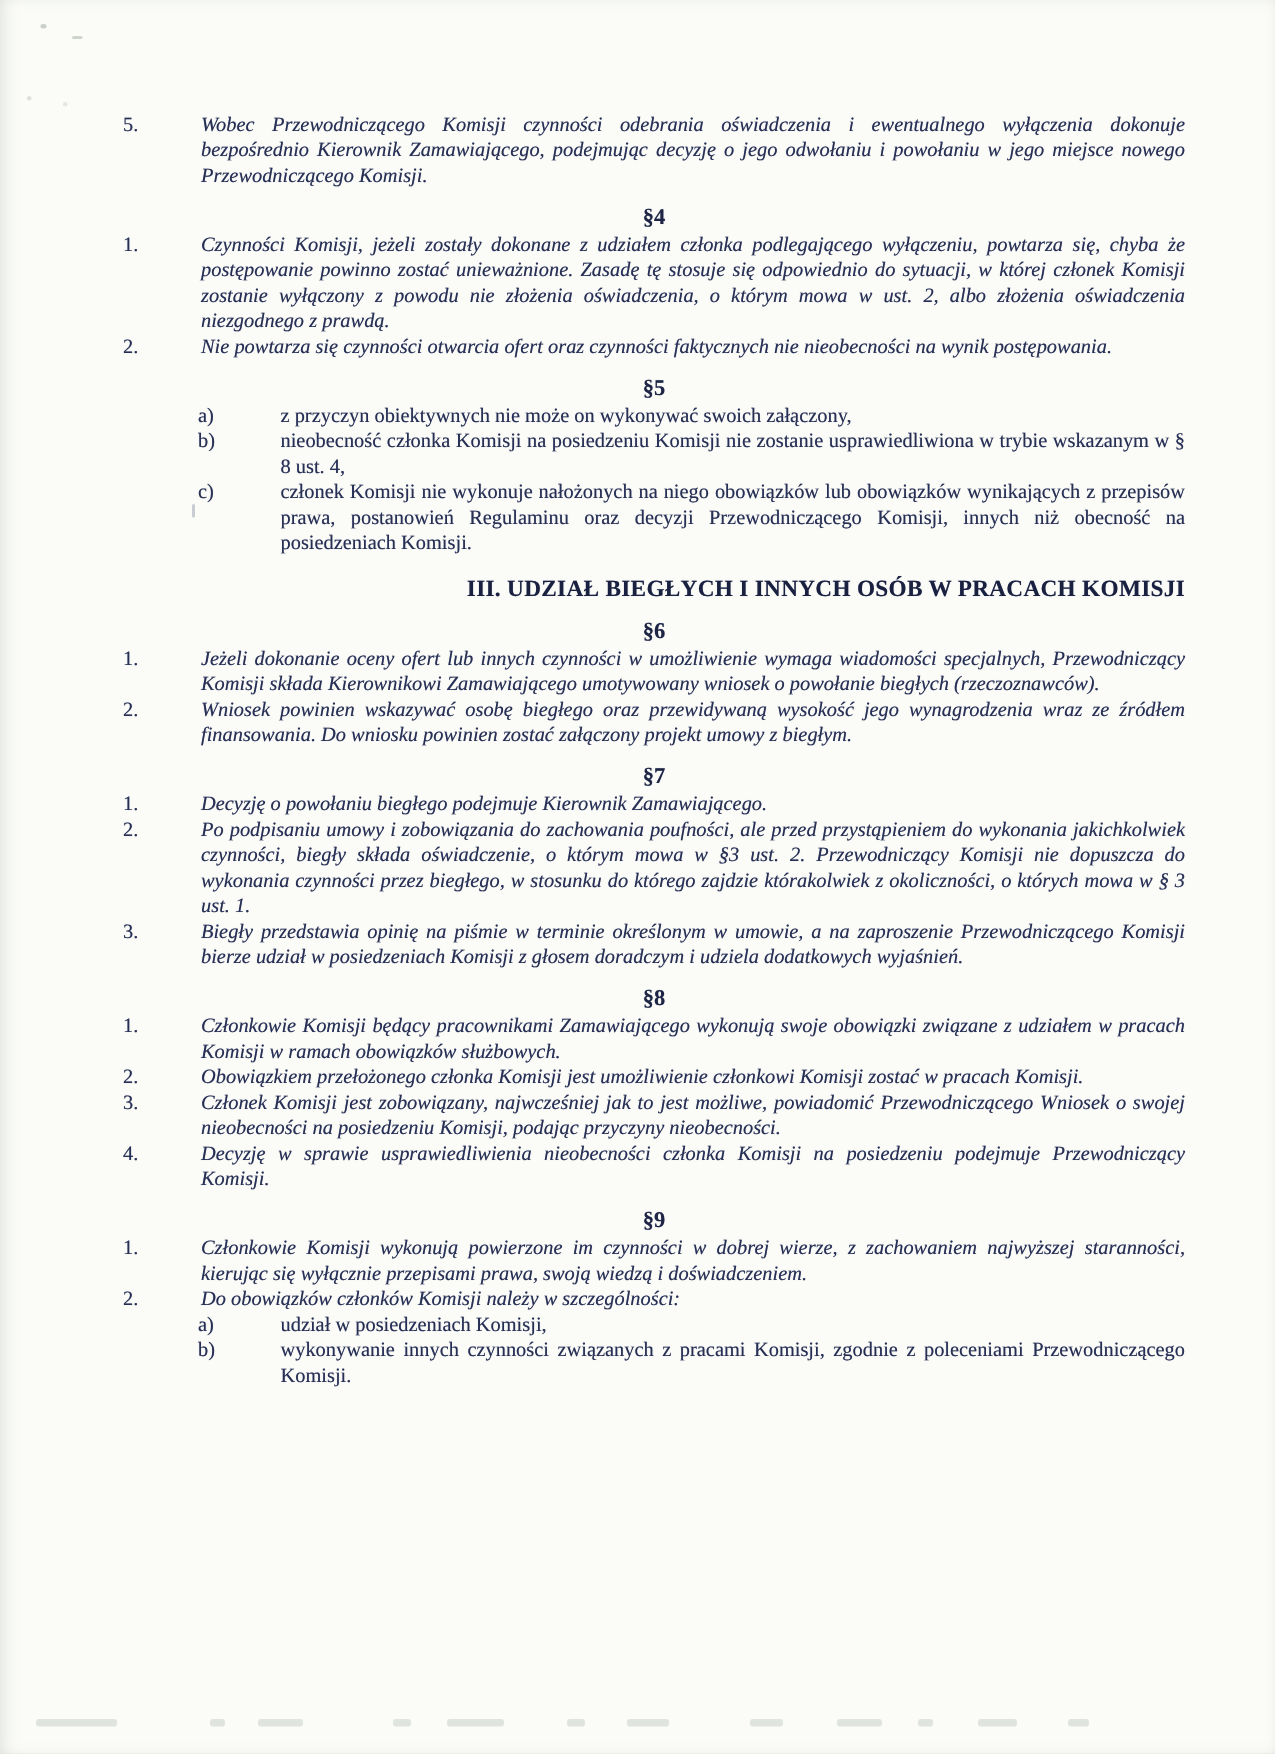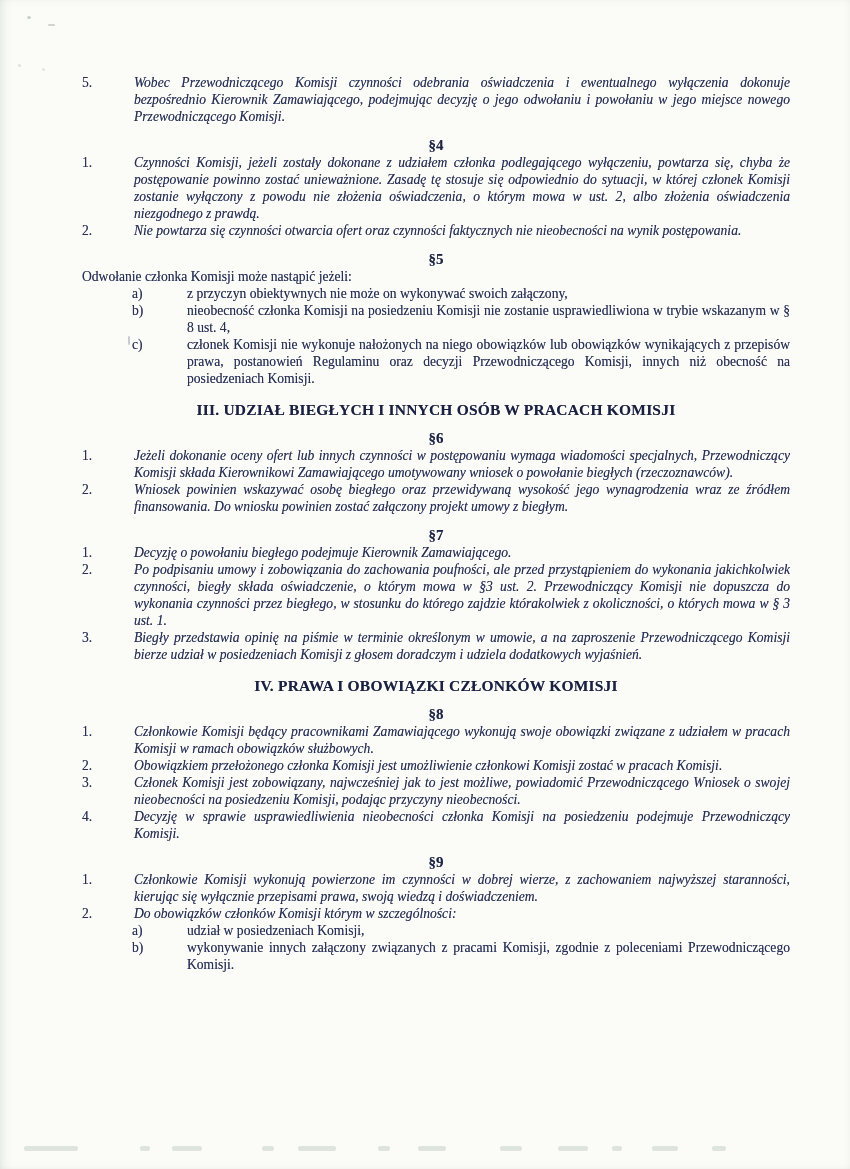--- a/index.html
+++ b/index.html
@@ -31,21 +31,21 @@
   .subitem .txt{flex:1;text-align:justify;}
   .plainline{margin:0;}
   .sheading{
     text-align:center;
     font-weight:bold;
     font-size:15px;
     color:#1d2444;
     margin-top:12px;
   }
   .section-title{
-    text-align:center;
+    text-align:right;
     font-weight:bold;
     font-size:15.5px;
     letter-spacing:.2px;
     color:#1a2040;
     margin-top:14px;
   }
   
   .artifact{position:absolute;background:#9aa39a;border-radius:50%;}
   .a1{left:27px;top:16px;width:4px;height:3px;opacity:.5;}
   .a2{left:48px;top:24px;width:7px;height:2px;border-radius:1px;opacity:.45;}
@@ -79,41 +79,40 @@
       <span class="num">1.</span>
       <span class="txt">Czynności Komisji, jeżeli zostały dokonane z udziałem członka podlegającego wyłączeniu, powtarza się, chyba że postępowanie powinno zostać unieważnione. Zasadę tę stosuje się odpowiednio do sytuacji, w której członek Komisji zostanie wyłączony z powodu nie złożenia oświadczenia, o którym mowa w ust. 2, albo złożenia oświadczenia niezgodnego z prawdą.</span>
     </div>
     <div class="item">
       <span class="num">2.</span>
       <span class="txt">Nie powtarza się czynności otwarcia ofert oraz czynności faktycznych nie nieobecności na wynik postępowania.</span>
     </div>
 
     <div class="sheading">§5</div>
 
-    <div class="plainline">Odwołanie członka Komisji może nastąpić jeżeli:</div>
     <div class="subitem">
       <span class="num">a)</span>
       <span class="txt">z przyczyn obiektywnych nie może on wykonywać swoich załączony,</span>
     </div>
     <div class="subitem">
       <span class="num">b)</span>
       <span class="txt">nieobecność członka Komisji na posiedzeniu Komisji nie zostanie usprawiedliwiona w trybie wskazanym w § 8 ust. 4,</span>
     </div>
     <div class="subitem">
       <span class="num">c)</span>
       <span class="txt">członek Komisji nie wykonuje nałożonych na niego obowiązków lub obowiązków wynikających z przepisów prawa, postanowień Regulaminu oraz decyzji Przewodniczącego Komisji, innych niż obecność na posiedzeniach Komisji.</span>
     </div>
 
     <div class="section-title">III. UDZIAŁ BIEGŁYCH I INNYCH OSÓB W PRACACH KOMISJI</div>
 
     <div class="sheading">§6</div>
 
     <div class="item">
       <span class="num">1.</span>
-      <span class="txt">Jeżeli dokonanie oceny ofert lub innych czynności w postępowaniu wymaga wiadomości specjalnych, Przewodniczący Komisji składa Kierownikowi Zamawiającego umotywowany wniosek o powołanie biegłych (rzeczoznawców).</span>
+      <span class="txt">Jeżeli dokonanie oceny ofert lub innych czynności w umożliwienie wymaga wiadomości specjalnych, Przewodniczący Komisji składa Kierownikowi Zamawiającego umotywowany wniosek o powołanie biegłych (rzeczoznawców).</span>
     </div>
     <div class="item">
       <span class="num">2.</span>
       <span class="txt">Wniosek powinien wskazywać osobę biegłego oraz przewidywaną wysokość jego wynagrodzenia wraz ze źródłem finansowania. Do wniosku powinien zostać załączony projekt umowy z biegłym.</span>
     </div>
 
     <div class="sheading">§7</div>
 
     <div class="item">
       <span class="num">1.</span>
@@ -121,21 +120,20 @@
     </div>
     <div class="item">
       <span class="num">2.</span>
       <span class="txt">Po podpisaniu umowy i zobowiązania do zachowania poufności, ale przed przystąpieniem do wykonania jakichkolwiek czynności, biegły składa oświadczenie, o którym mowa w §3 ust. 2. Przewodniczący Komisji nie dopuszcza do wykonania czynności przez biegłego, w stosunku do którego zajdzie którakolwiek z okoliczności, o których mowa w § 3 ust. 1.</span>
     </div>
     <div class="item">
       <span class="num">3.</span>
       <span class="txt">Biegły przedstawia opinię na piśmie w terminie określonym w umowie, a na zaproszenie Przewodniczącego Komisji bierze udział w posiedzeniach Komisji z głosem doradczym i udziela dodatkowych wyjaśnień.</span>
     </div>
 
-    <div class="section-title">IV. PRAWA I OBOWIĄZKI CZŁONKÓW KOMISJI</div>
 
     <div class="sheading">§8</div>
 
     <div class="item">
       <span class="num">1.</span>
       <span class="txt">Członkowie Komisji będący pracownikami Zamawiającego wykonują swoje obowiązki związane z udziałem w pracach Komisji w ramach obowiązków służbowych.</span>
     </div>
     <div class="item">
       <span class="num">2.</span>
       <span class="txt">Obowiązkiem przełożonego członka Komisji jest umożliwienie członkowi Komisji zostać w pracach Komisji.</span>
@@ -150,29 +148,29 @@
     </div>
 
     <div class="sheading">§9</div>
 
     <div class="item">
       <span class="num">1.</span>
       <span class="txt">Członkowie Komisji wykonują powierzone im czynności w dobrej wierze, z zachowaniem najwyższej staranności, kierując się wyłącznie przepisami prawa, swoją wiedzą i doświadczeniem.</span>
     </div>
     <div class="item">
       <span class="num">2.</span>
-      <span class="txt">Do obowiązków członków Komisji którym w szczególności:</span>
+      <span class="txt">Do obowiązków członków Komisji należy w szczególności:</span>
     </div>
     <div class="subitem">
       <span class="num">a)</span>
       <span class="txt">udział w posiedzeniach Komisji,</span>
     </div>
     <div class="subitem">
       <span class="num">b)</span>
-      <span class="txt">wykonywanie innych załączony związanych z pracami Komisji, zgodnie z poleceniami Przewodniczącego Komisji.</span>
+      <span class="txt">wykonywanie innych czynności związanych z pracami Komisji, zgodnie z poleceniami Przewodniczącego Komisji.</span>
     </div>
 
   </main>
 
   <div class="smudge-row">
     <span class="smudge" style="left:24px;width:54px;"></span>
     <span class="smudge" style="left:140px;width:10px;"></span>
     <span class="smudge" style="left:172px;width:30px;"></span>
     <span class="smudge" style="left:262px;width:12px;"></span>
     <span class="smudge" style="left:298px;width:38px;"></span>

